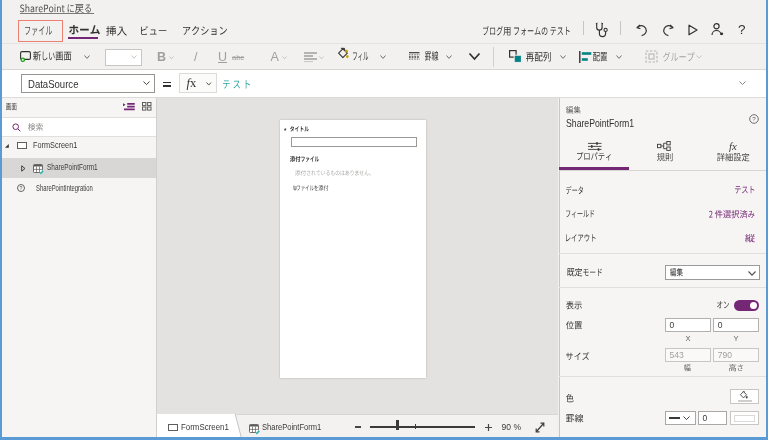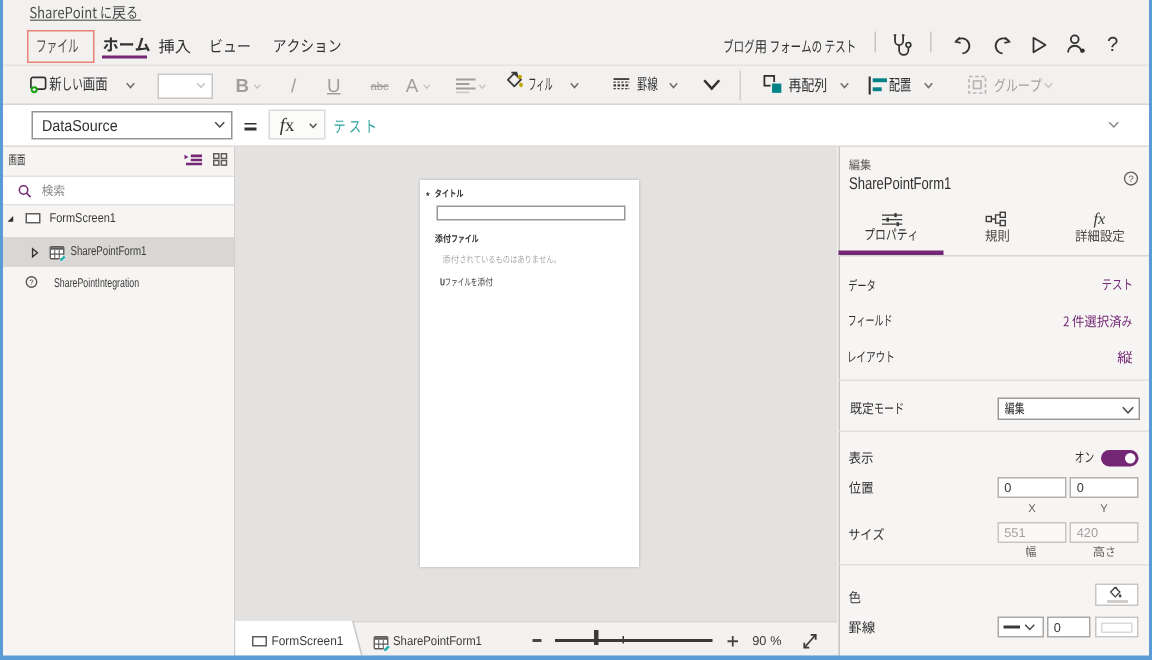--- a/index.html
+++ b/index.html
@@ -74,21 +74,21 @@
 <div class="ab" style="left:105px;top:48.5px;width:37px;height:17px;background:#fff;border:1px solid #c8c6c4"></div>
 <svg class="lb" style="left:131px;top:55.3px" width="6" height="4.2">
       <polyline points="0.5,0.5 3,3.2 5.5,0.5" fill="none" stroke="#c8c6c4" stroke-width="1.0"></polyline>
     </svg>
 <div class="ab" style="left:157px;top:50px;font-family:'Liberation Sans', sans-serif;font-size:12.5px;line-height:14.37px;color:#a19f9d;font-weight:700;white-space:nowrap;">B</div>
 <svg class="lb" style="left:168.5px;top:56px" width="5" height="3.8">
       <polyline points="0.5,0.5 2.5,2.8 4.5,0.5" fill="none" stroke="#c8c6c4" stroke-width="1.0"></polyline>
     </svg>
 <div class="ab" style="left:194px;top:50px;font-family:'Liberation Sans', sans-serif;font-size:12.5px;line-height:14.37px;color:#a19f9d;font-weight:400;white-space:nowrap;">/</div>
 <div class="ab" style="left:218px;top:50px;font-family:'Liberation Sans', sans-serif;font-size:12.5px;line-height:14.37px;color:#a19f9d;font-weight:400;white-space:nowrap;text-decoration:underline">U</div>
-<div class="ab" style="left:247px;top:53.5px;font-family:'Liberation Sans', sans-serif;font-size:7.5px;line-height:8.62px;color:#a19f9d;font-weight:400;white-space:nowrap;text-decoration:line-through">abc</div>
+<div class="ab" style="left:232px;top:53.5px;font-family:'Liberation Sans', sans-serif;font-size:7.5px;line-height:8.62px;color:#a19f9d;font-weight:400;white-space:nowrap;text-decoration:line-through">abc</div>
 <div class="ab" style="left:270.5px;top:50px;font-family:'Liberation Sans', sans-serif;font-size:12.5px;line-height:14.37px;color:#a19f9d;font-weight:400;white-space:nowrap;">A</div>
 <svg class="lb" style="left:281.5px;top:56px" width="5" height="3.8">
       <polyline points="0.5,0.5 2.5,2.8 4.5,0.5" fill="none" stroke="#c8c6c4" stroke-width="1.0"></polyline>
     </svg>
 <svg class="lb" style="left:304px;top:52px" width="14" height="10" viewBox="0 0 14 10">
 <path d="M0 1 h13 M0 4 h9 M0 7 h13" stroke="#a19f9d" stroke-width="1.3"></path>
       <path d="M0 9.6 h9" stroke="#c8c6c4" stroke-width="1"></path>
     </svg>
 <svg class="lb" style="left:318.5px;top:56px" width="5" height="3.8">
       <polyline points="0.5,0.5 2.5,2.8 4.5,0.5" fill="none" stroke="#c8c6c4" stroke-width="1.0"></polyline>
@@ -343,23 +343,23 @@
 <div class="ab" style="left:665px;top:317.6px;width:45.5px;height:14.6px;background:#fff;border:1px solid #b3b1af"></div>
 <div class="ab" style="left:669.5px;top:320.8px;font-family:'Liberation Sans', sans-serif;font-size:8.5px;line-height:9.77px;color:#3b3a39;font-weight:400;white-space:nowrap;">0</div>
 <div class="ab" style="left:713.3px;top:317.6px;width:45.5px;height:14.6px;background:#fff;border:1px solid #b3b1af"></div>
 <div class="ab" style="left:717.8px;top:320.8px;font-family:'Liberation Sans', sans-serif;font-size:8.5px;line-height:9.77px;color:#3b3a39;font-weight:400;white-space:nowrap;">0</div>
 <div class="ab" style="left:685.5px;top:335px;font-family:'Liberation Sans', sans-serif;font-size:7.5px;line-height:8.62px;color:#605e5c;font-weight:400;white-space:nowrap;">X</div>
 <div class="ab" style="left:733.5px;top:335px;font-family:'Liberation Sans', sans-serif;font-size:7.5px;line-height:8.62px;color:#605e5c;font-weight:400;white-space:nowrap;">Y</div>
 <svg class="lb " style="left:565.7px;top:351.97px" width="23.31" height="8.05" viewBox="0.54 -7.64 23.31 8.05">
       <path d="M5.81 -4.13Q5.81 -3.23 5.71 -2.54Q5.61 -1.84 5.35 -1.3Q5.09 -0.76 4.65 -0.35Q4.2 0.07 3.5 0.41L2.96 -0.15Q3.52 -0.4 3.93 -0.68Q4.34 -0.97 4.62 -1.4Q4.89 -1.84 5.03 -2.48Q5.17 -3.13 5.17 -4.08V-6.26Q5.17 -6.53 5.15 -6.74Q5.13 -6.94 5.13 -7H5.85Q5.84 -6.94 5.83 -6.74Q5.81 -6.53 5.81 -6.26ZM2.91 -6.95Q2.9 -6.88 2.88 -6.71Q2.87 -6.52 2.87 -6.29V-3Q2.87 -2.83 2.87 -2.66Q2.88 -2.48 2.89 -2.35Q2.9 -2.22 2.9 -2.18H2.19Q2.19 -2.22 2.2 -2.35Q2.2 -2.47 2.21 -2.65Q2.22 -2.83 2.22 -3V-6.29Q2.22 -6.44 2.21 -6.62Q2.2 -6.79 2.19 -6.95ZM0.54 -5.2Q0.58 -5.19 0.71 -5.18Q0.83 -5.17 1.01 -5.15Q1.19 -5.14 1.35 -5.14H6.7Q6.97 -5.14 7.16 -5.16Q7.35 -5.17 7.44 -5.18V-4.42Q7.37 -4.43 7.17 -4.44Q6.97 -4.45 6.7 -4.45H1.35Q1.18 -4.45 1.01 -4.44Q0.84 -4.44 0.71 -4.43Q0.59 -4.42 0.54 -4.42ZM8.77 -3.25Q9.82 -3.56 10.72 -4.01Q11.63 -4.46 12.3 -4.93Q12.71 -5.23 13.11 -5.58Q13.51 -5.92 13.87 -6.3Q14.22 -6.68 14.5 -7.05L15.04 -6.49Q14.7 -6.08 14.31 -5.7Q13.91 -5.31 13.47 -4.95Q13.03 -4.6 12.55 -4.27Q12.11 -3.97 11.55 -3.65Q11 -3.34 10.37 -3.06Q9.74 -2.78 9.09 -2.55ZM12.17 -4.55 12.86 -4.79V-0.68Q12.86 -0.51 12.86 -0.32Q12.87 -0.13 12.88 0.03Q12.89 0.19 12.91 0.28H12.12Q12.13 0.19 12.14 0.03Q12.15 -0.13 12.16 -0.32Q12.17 -0.51 12.17 -0.68ZM22.26 -7.33Q22.36 -7.16 22.48 -6.94Q22.6 -6.72 22.72 -6.5Q22.84 -6.27 22.91 -6.09L22.48 -5.88Q22.35 -6.15 22.17 -6.5Q21.99 -6.86 21.83 -7.12ZM23.17 -7.64Q23.28 -7.48 23.41 -7.25Q23.53 -7.03 23.65 -6.81Q23.77 -6.59 23.85 -6.42L23.41 -6.2Q23.28 -6.5 23.1 -6.84Q22.92 -7.18 22.75 -7.43ZM22.44 -5.86Q22.4 -5.8 22.34 -5.68Q22.28 -5.56 22.24 -5.47Q22.09 -5.03 21.84 -4.49Q21.59 -3.95 21.28 -3.43Q20.97 -2.91 20.63 -2.49Q20.19 -1.93 19.66 -1.4Q19.12 -0.87 18.54 -0.42Q17.95 0.03 17.31 0.36L16.79 -0.24Q17.45 -0.53 18.05 -0.96Q18.65 -1.39 19.18 -1.89Q19.71 -2.4 20.12 -2.92Q20.39 -3.27 20.66 -3.71Q20.93 -4.15 21.15 -4.6Q21.36 -5.06 21.46 -5.43Q21.39 -5.43 21.15 -5.43Q20.91 -5.43 20.58 -5.43Q20.25 -5.43 19.88 -5.43Q19.52 -5.43 19.19 -5.43Q18.86 -5.43 18.62 -5.43Q18.38 -5.43 18.31 -5.43Q18.17 -5.43 18 -5.41Q17.83 -5.4 17.68 -5.39Q17.54 -5.38 17.49 -5.38V-6.19Q17.55 -6.18 17.7 -6.17Q17.85 -6.16 18.02 -6.15Q18.19 -6.14 18.31 -6.14Q18.4 -6.14 18.63 -6.14Q18.87 -6.14 19.19 -6.14Q19.52 -6.14 19.88 -6.14Q20.23 -6.14 20.56 -6.14Q20.88 -6.14 21.12 -6.14Q21.35 -6.14 21.43 -6.14Q21.63 -6.14 21.78 -6.16Q21.94 -6.18 22.03 -6.21ZM20.74 -2.96Q21.07 -2.65 21.42 -2.29Q21.77 -1.92 22.11 -1.53Q22.45 -1.14 22.74 -0.78Q23.03 -0.42 23.24 -0.14L22.68 0.4Q22.39 -0.03 22 -0.53Q21.6 -1.03 21.16 -1.53Q20.72 -2.03 20.28 -2.46Z" fill="#323130"></path>
     </svg>
 <div class="ab" style="left:665px;top:347.6px;width:45.5px;height:14px;background:#faf9f8;border:1px solid #c8c6c4"></div>
-<div class="ab" style="left:669.5px;top:350.6px;font-family:'Liberation Sans', sans-serif;font-size:8.5px;line-height:9.77px;color:#a19f9d;font-weight:400;white-space:nowrap;">551</div>
+<div class="ab" style="left:669.5px;top:350.6px;font-family:'Liberation Sans', sans-serif;font-size:8.5px;line-height:9.77px;color:#a19f9d;font-weight:400;white-space:nowrap;">543</div>
 <div class="ab" style="left:713.3px;top:347.6px;width:45.5px;height:14px;background:#faf9f8;border:1px solid #c8c6c4"></div>
-<div class="ab" style="left:717.8px;top:350.6px;font-family:'Liberation Sans', sans-serif;font-size:8.5px;line-height:9.77px;color:#a19f9d;font-weight:400;white-space:nowrap;">420</div>
+<div class="ab" style="left:717.8px;top:350.6px;font-family:'Liberation Sans', sans-serif;font-size:8.5px;line-height:9.77px;color:#a19f9d;font-weight:400;white-space:nowrap;">790</div>
 <svg class="lb " style="left:684.44px;top:363.62px" width="6.52" height="7.35" viewBox="0.49 -6.71 6.52 7.35">
       <path d="M1.45 -6.71H1.93V0.64H1.45ZM0.49 -5.2H2.72V-4.66H0.91V-1.01H0.49ZM2.5 -5.2H2.92V-1.67Q2.92 -1.51 2.89 -1.39Q2.86 -1.26 2.77 -1.19Q2.67 -1.12 2.54 -1.1Q2.41 -1.09 2.22 -1.09Q2.21 -1.19 2.16 -1.34Q2.12 -1.5 2.06 -1.61Q2.2 -1.6 2.3 -1.6Q2.39 -1.6 2.44 -1.6Q2.5 -1.61 2.5 -1.69ZM3.17 -6.3H7.01V-5.8H3.17ZM4.03 -4.76V-3.83H6.12V-4.76ZM3.55 -5.23H6.61V-3.36H3.55ZM3.47 -1.43H6.72V-0.94H3.47ZM3.46 -0.12H6.73V0.37H3.46ZM3.22 -2.74H6.91V0.62H6.4V-2.26H3.72V0.64H3.22ZM4.77 -2.49H5.25V0.22H4.77Z" fill="#605e5c"></path>
     </svg>
 <svg class="lb " style="left:729.07px;top:363.62px" width="13.85" height="7.37" viewBox="0.54 -6.73 13.85 7.37">
       <path d="M0.54 -5.96H7.77V-5.43H0.54ZM3.79 -6.73H4.43V-5.7H3.79ZM0.91 -2.83H7.09V-2.32H1.52V0.64H0.91ZM6.84 -2.83H7.46V-0.08Q7.46 0.17 7.39 0.31Q7.32 0.46 7.12 0.53Q6.92 0.6 6.57 0.61Q6.23 0.62 5.71 0.62Q5.69 0.5 5.63 0.34Q5.57 0.18 5.51 0.06Q5.91 0.06 6.23 0.07Q6.55 0.07 6.65 0.06Q6.76 0.06 6.8 0.02Q6.84 -0.01 6.84 -0.09ZM2.58 -1.8H3.13V0.3H2.58ZM2.87 -1.8H5.75V-0.1H2.87V-0.54H5.19V-1.36H2.87ZM2.52 -4.54V-3.78H5.78V-4.54ZM1.92 -4.98H6.4V-3.33H1.92ZM12.01 -5.67Q11.98 -5.8 11.93 -5.97Q11.88 -6.14 11.84 -6.3L12.43 -6.38Q12.47 -6.15 12.53 -5.86Q12.6 -5.57 12.68 -5.27Q12.77 -4.97 12.85 -4.71Q13.01 -4.19 13.26 -3.68Q13.51 -3.16 13.73 -2.81Q13.8 -2.7 13.88 -2.59Q13.96 -2.49 14.04 -2.38L13.75 -1.94Q13.62 -1.97 13.41 -2Q13.2 -2.03 12.96 -2.06Q12.72 -2.09 12.48 -2.11Q12.24 -2.14 12.05 -2.15L12.09 -2.69Q12.29 -2.67 12.51 -2.65Q12.73 -2.62 12.93 -2.6Q13.13 -2.58 13.26 -2.57Q13.11 -2.82 12.94 -3.16Q12.77 -3.49 12.61 -3.86Q12.46 -4.23 12.34 -4.59Q12.22 -4.94 12.15 -5.22Q12.07 -5.49 12.01 -5.67ZM9.43 -5.05Q10.02 -4.97 10.58 -4.94Q11.13 -4.9 11.63 -4.92Q12.12 -4.94 12.53 -4.98Q12.81 -5.02 13.12 -5.08Q13.44 -5.14 13.75 -5.22Q14.06 -5.31 14.33 -5.41L14.39 -4.78Q14.15 -4.7 13.85 -4.63Q13.56 -4.57 13.26 -4.51Q12.96 -4.46 12.7 -4.42Q12.03 -4.34 11.2 -4.33Q10.38 -4.32 9.44 -4.41ZM10.52 -2.5Q10.36 -2.21 10.27 -1.94Q10.19 -1.67 10.19 -1.38Q10.19 -0.82 10.62 -0.55Q11.06 -0.29 11.84 -0.28Q12.39 -0.27 12.84 -0.33Q13.29 -0.38 13.66 -0.48L13.63 0.16Q13.31 0.22 12.86 0.28Q12.41 0.34 11.81 0.34Q11.14 0.33 10.65 0.14Q10.16 -0.04 9.9 -0.4Q9.63 -0.77 9.63 -1.31Q9.63 -1.64 9.72 -1.96Q9.82 -2.29 9.97 -2.64Z" fill="#605e5c"></path>
     </svg>
 <div class="ab" style="left:558.5px;top:376.4px;width:208px;height:1px;background:#e1dfdd"></div>
 <svg class="lb " style="left:565.7px;top:393.9px" width="7.63" height="8.21" viewBox="0.29 -7.59 7.63 8.21">
       <path d="M1.65 -3.07H6.85V-2.45H1.65ZM3.89 -5.08H4.52V-2.75H3.89ZM1.61 -5.33H7.26V-2.04H6.63V-4.72H1.61ZM1.3 -5.33H1.92V-0.71Q1.92 -0.43 2 -0.28Q2.09 -0.13 2.32 -0.07Q2.56 -0.01 3.01 -0.01Q3.12 -0.01 3.36 -0.01Q3.6 -0.01 3.92 -0.01Q4.25 -0.01 4.6 -0.01Q4.95 -0.01 5.28 -0.01Q5.61 -0.01 5.87 -0.01Q6.14 -0.01 6.28 -0.01Q6.67 -0.01 6.88 -0.11Q7.09 -0.22 7.17 -0.51Q7.26 -0.8 7.3 -1.35Q7.43 -1.27 7.61 -1.2Q7.78 -1.13 7.92 -1.1Q7.85 -0.43 7.7 -0.06Q7.56 0.32 7.23 0.47Q6.91 0.62 6.28 0.62Q6.2 0.62 5.96 0.62Q5.71 0.62 5.37 0.62Q5.03 0.62 4.66 0.62Q4.29 0.62 3.95 0.62Q3.62 0.62 3.37 0.62Q3.13 0.62 3.06 0.62Q2.38 0.62 2 0.51Q1.62 0.4 1.46 0.11Q1.3 -0.18 1.3 -0.72ZM2.68 -6.96H5.28V-6.36H2.41ZM2.71 -7.59 3.39 -7.45Q3.1 -6.91 2.72 -6.35Q2.33 -5.8 1.84 -5.26Q1.35 -4.72 0.75 -4.25Q0.7 -4.33 0.62 -4.42Q0.54 -4.51 0.46 -4.6Q0.37 -4.69 0.29 -4.73Q0.85 -5.16 1.32 -5.65Q1.78 -6.14 2.13 -6.64Q2.48 -7.14 2.71 -7.59ZM5.02 -6.96H5.16L5.27 -7L5.7 -6.7Q5.54 -6.35 5.33 -5.99Q5.13 -5.63 4.9 -5.31Q4.68 -4.99 4.46 -4.74Q4.42 -4.81 4.35 -4.9Q4.28 -4.98 4.21 -5.05Q4.13 -5.13 4.07 -5.18Q4.25 -5.4 4.43 -5.68Q4.61 -5.97 4.77 -6.27Q4.93 -6.57 5.02 -6.82Z" fill="#323130"></path>
     </svg>

